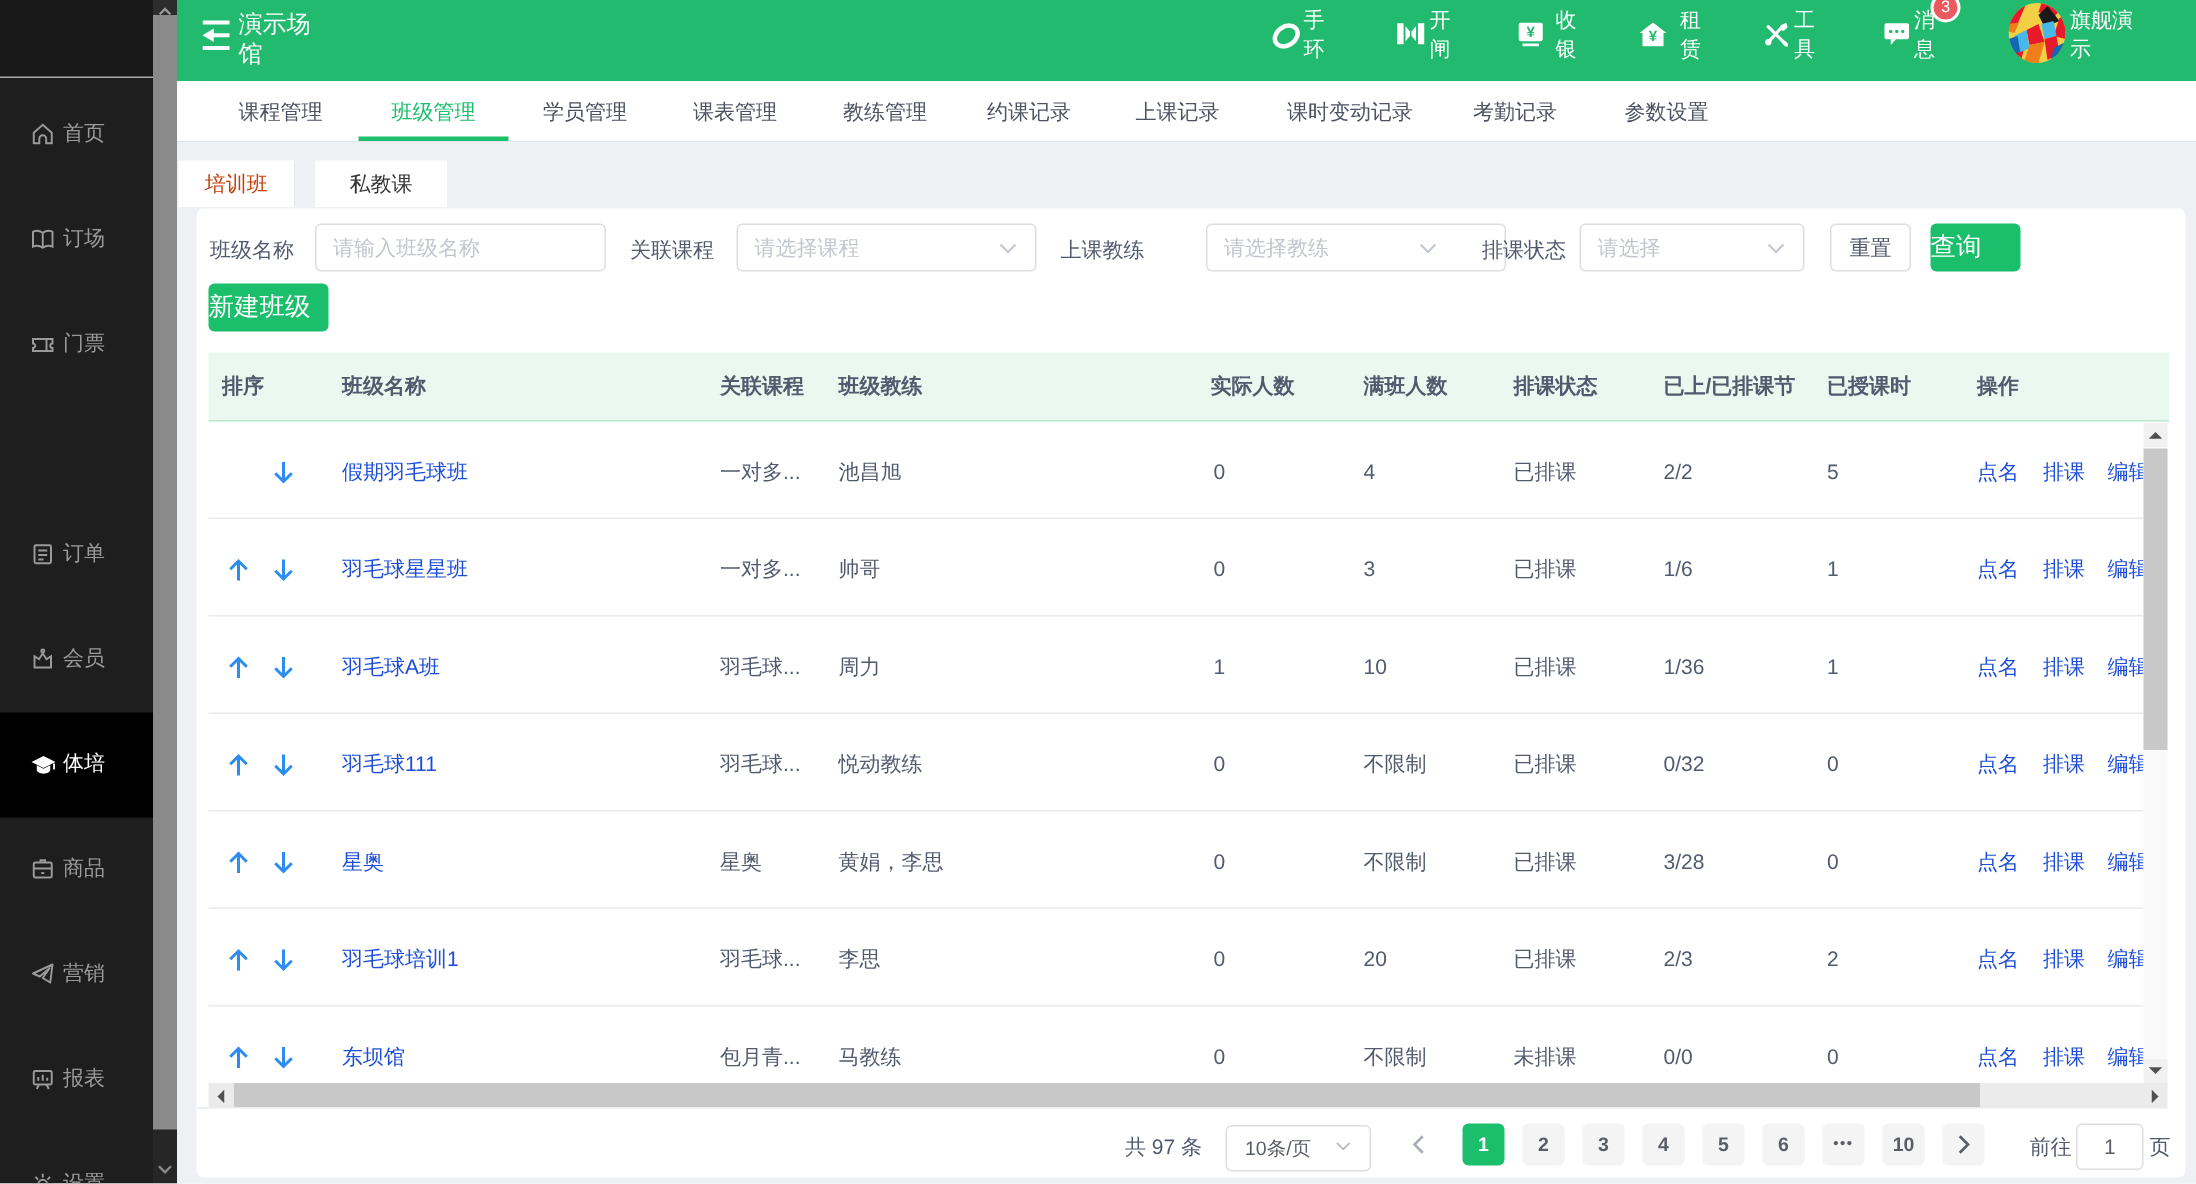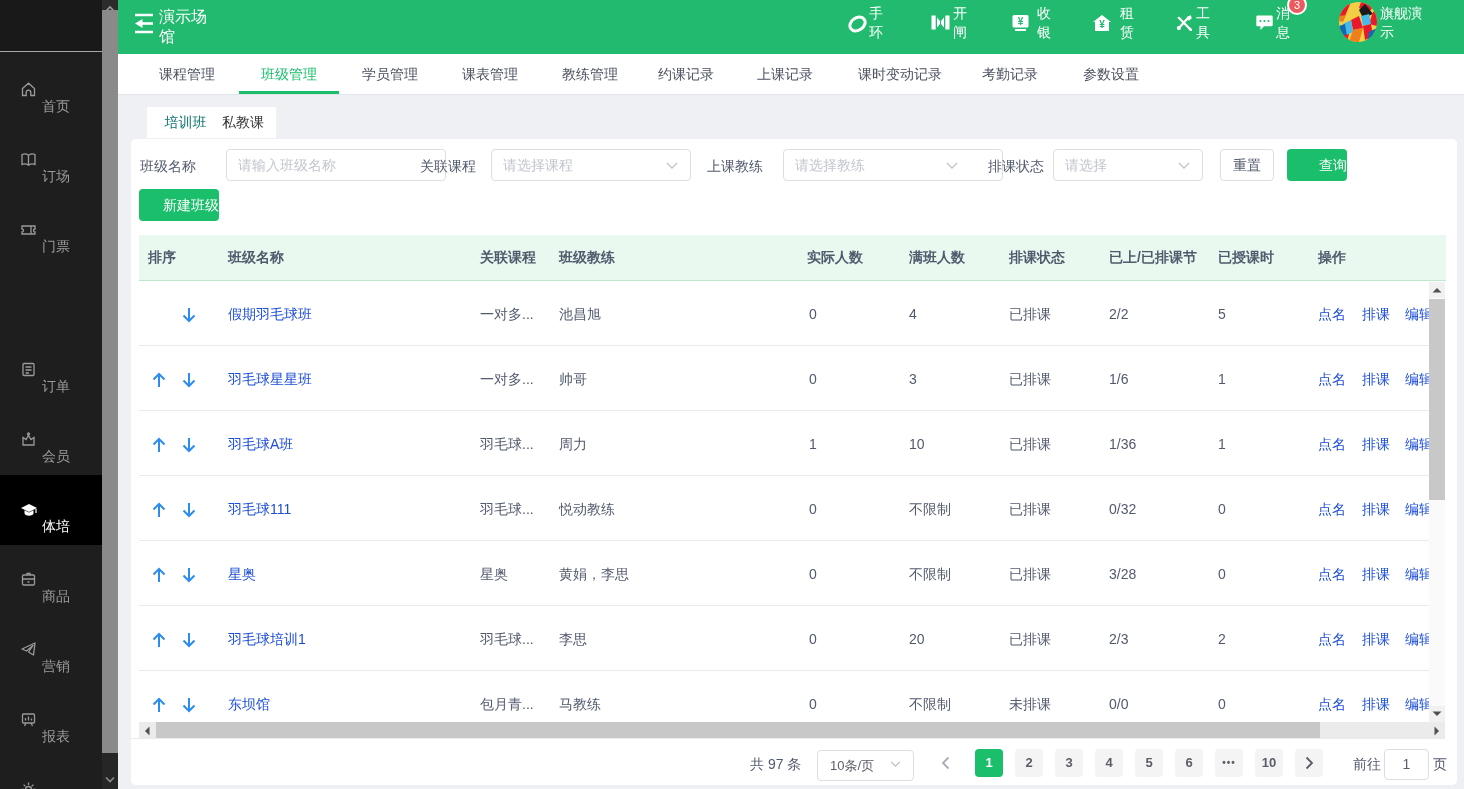--- a/index.html
+++ b/index.html
@@ -1,21 +1,21 @@
 <!DOCTYPE html>
 <html><head><meta charset="utf-8"><title>p</title><style>
 *{margin:0;padding:0;box-sizing:border-box}
 html,body{width:1464px;height:789px;overflow:hidden;font-family:"Liberation Sans",sans-serif;background:#eef0f4}
 .ab{position:absolute}
 #stage{position:relative;width:1464px;height:789px;overflow:hidden}
 
 #side{left:0;top:0;width:102px;height:789px;background:#1e1e1e}
 #sidelogo{left:0;top:0;width:102px;height:52px;background:#191919;border-bottom:1px solid #a8a8a8}
 .mi{left:0;width:102px;height:70px;color:#9a9a9a;font-size:14px}
-.mi .t{position:absolute;left:42px;top:43px}
+.mi .t{position:absolute;left:42px;top:25px}
 .mi svg{position:absolute;left:20px;top:26px}
 .mi.on{background:#000;color:#fff}
 
 #sscroll{left:102px;top:0;width:16px;height:789px;background:#262626}
 #sscroll .btn{position:absolute;left:0;top:0;width:16px;height:10px;background:#2c2c2c}
 #sscroll .thumb{position:absolute;left:0;top:10px;width:16px;height:743px;background:#8a8a8a}
 
 #top{left:118px;top:0;width:1346px;height:54px;background:#21ba6e;color:#fff}
 .ti{position:absolute;font-size:14px;line-height:19px;color:#fff}
 #logotext{left:159px;top:7px;width:56px;font-size:16px;line-height:20px;color:#fff}
@@ -25,21 +25,21 @@
 .nt.on{color:#1abe6b}
 #navline{left:239px;top:91px;width:100px;height:3px;background:#1abe6b}
 
 .tab2{top:107px;height:31px;background:#fff;font-size:14px;line-height:31px;text-align:center}
 
 #card{left:131px;top:139px;width:1326px;height:646px;background:#fff;border-radius:5px}
 
 .lb{position:absolute;font-size:14px;color:#525a6e;top:158px;white-space:nowrap}
 .inp{position:absolute;top:149px;height:32px;border:1px solid #dcdee2;border-radius:4px;background:#fff;font-size:14px;color:#c2c6cd;line-height:30px;padding-left:11px}
 .btn-d{position:absolute;top:149px;height:32px;border:1px solid #dcdee2;border-radius:4px;background:#fff;font-size:14px;color:#525a6e;text-align:center;line-height:30px}
-.btn-g{position:absolute;background:#1abe6b;border-radius:4px;color:#fff;font-size:14px;text-align:right}
+.btn-g{position:absolute;background:#1abe6b;border-radius:4px;color:#fff;font-size:17px;text-align:left}
 
 #thead{left:139px;top:235px;width:1307px;height:46px;background:#e9f9f0;border-bottom:1px solid #bce6cd}
 .th{position:absolute;top:249px;font-size:14px;font-weight:bold;color:#525a6e;white-space:nowrap}
 .td{position:absolute;font-size:14px;color:#525a6e;white-space:nowrap}
 .tda{color:#1d4ed8}
 .row-b{position:absolute;height:1px;background:#e8eaec}
 
 .sb-track{position:absolute;background:#f3f3f3}
 .sb-thumb{position:absolute;background:#c8c8c8}
 
@@ -204,31 +204,31 @@
 <div class="nt" style="left:362px">学员管理</div>
 <div class="nt" style="left:462px">课表管理</div>
 <div class="nt" style="left:562px">教练管理</div>
 <div class="nt" style="left:658px">约课记录</div>
 <div class="nt" style="left:757px">上课记录</div>
 <div class="nt" style="left:858px">课时变动记录</div>
 <div class="nt" style="left:982px">考勤记录</div>
 <div class="nt" style="left:1083px">参数设置</div>
 <div id="navline" class="ab"></div>
 <div id="card" class="ab"></div>
-<div class="ab tab2" style="left:147px;width:78px;color:#0f766e;border-right:1px solid #e8eaec">培训班</div>
-<div class="ab tab2" style="left:210px;width:66px;color:#333">私教课</div>
+<div class="ab tab2" style="left:119px;width:78px;color:#c2410c;border-right:1px solid #e8eaec">培训班</div>
+<div class="ab tab2" style="left:210px;width:88px;color:#333">私教课</div>
 <div class="lb" style="left:140px">班级名称</div>
-<div class="inp" style="left:226px;width:220px">请输入班级名称</div>
+<div class="inp" style="left:210px;width:194px">请输入班级名称</div>
 <div class="lb" style="left:420px">关联课程</div>
 <div class="inp" style="left:491px;width:200px">请选择课程</div>
 <svg class="ab" style="left:666px;top:162px" width="12" height="7" viewBox="0 0 12 7">
       <path d="M1 1 L6 6 L11 1" fill="none" stroke="#c2c6cd" stroke-width="1.3"></path>
     </svg>
 <div class="lb" style="left:707px">上课教练</div>
-<div class="inp" style="left:783px;width:220px">请选择教练</div>
+<div class="inp" style="left:804px;width:200px">请选择教练</div>
 <svg class="ab" style="left:946px;top:162px" width="12" height="7" viewBox="0 0 12 7">
       <path d="M1 1 L6 6 L11 1" fill="none" stroke="#c2c6cd" stroke-width="1.3"></path>
     </svg>
 <div class="lb" style="left:988px">排课状态</div>
 <div class="inp" style="left:1053px;width:150px">请选择</div>
 <svg class="ab" style="left:1178px;top:162px" width="12" height="7" viewBox="0 0 12 7">
       <path d="M1 1 L6 6 L11 1" fill="none" stroke="#c2c6cd" stroke-width="1.3"></path>
     </svg>
 <div class="btn-d" style="left:1220px;width:54px">重置</div>
 <div class="btn-g" style="left:1287px;top:149px;width:60px;height:32px;line-height:32px">查询</div>

